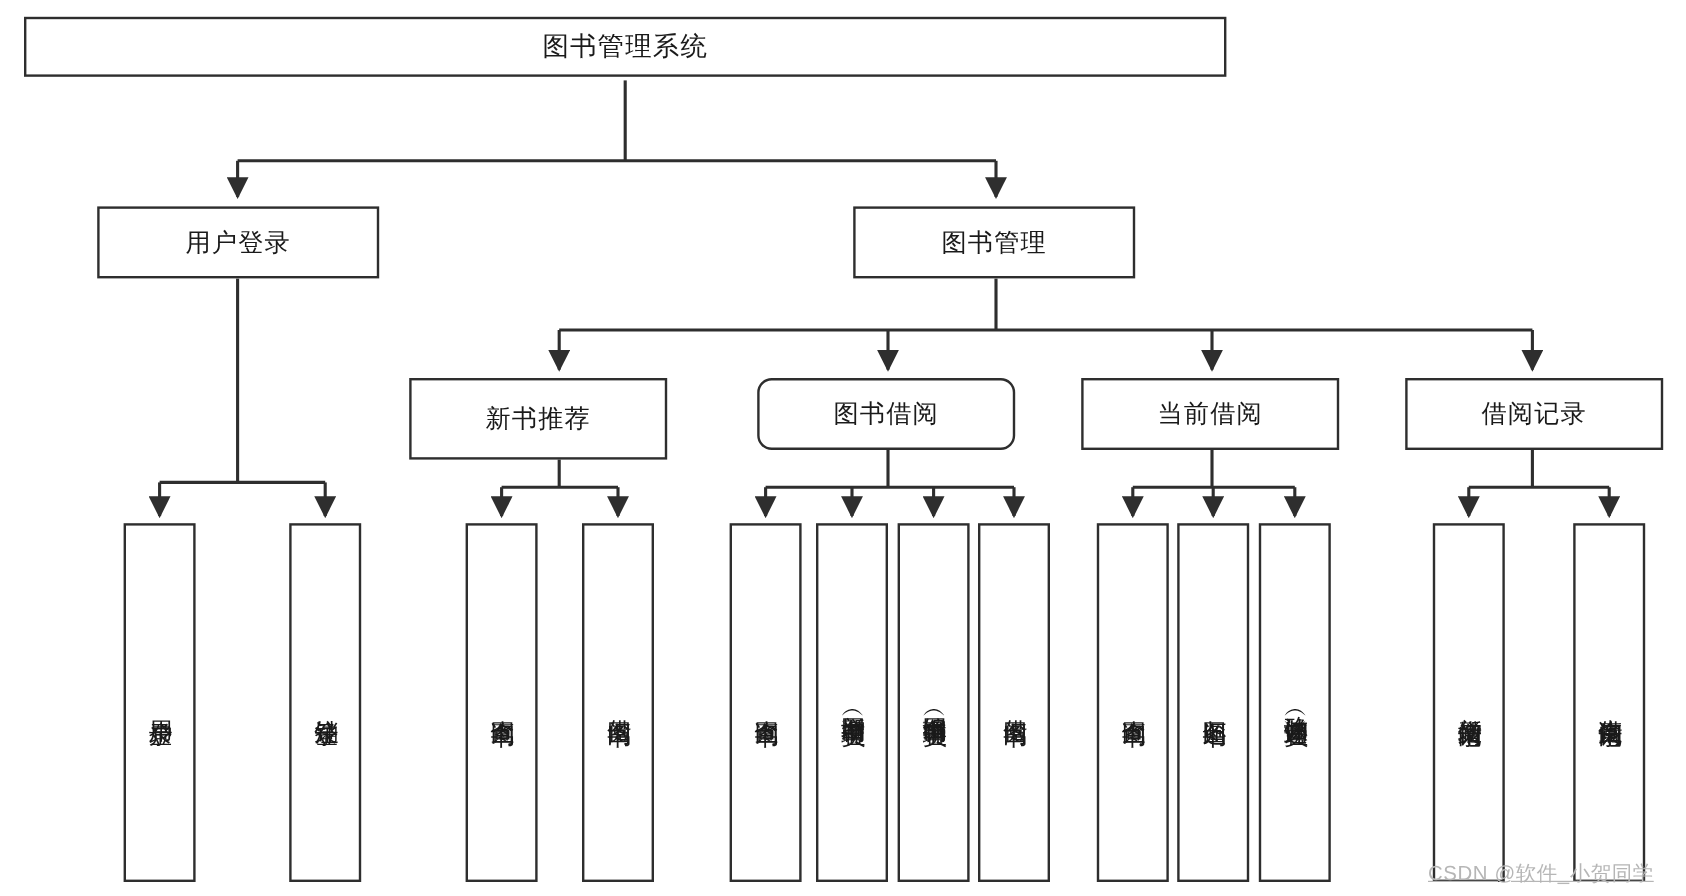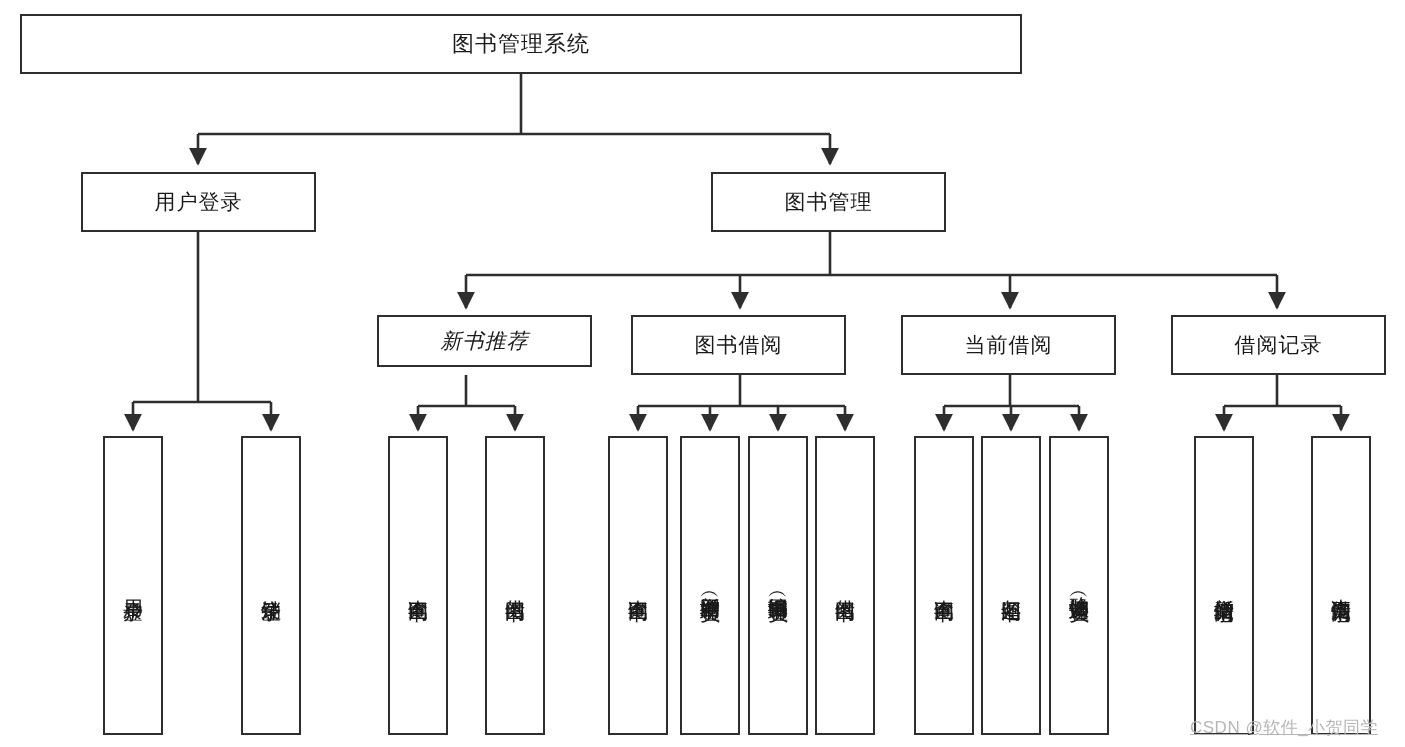--- a/index.html
+++ b/index.html
@@ -117,37 +117,37 @@
       <path d="M 1011 406 L 1011 430" marker-end="url(#arrow)"></path>
       <path d="M 1079 406 L 1079 430" marker-end="url(#arrow)"></path>
 
       <path d="M 1277 375 L 1277 406"></path>
       <path d="M 1224 406 L 1341 406"></path>
       <path d="M 1224 406 L 1224 430" marker-end="url(#arrow)"></path>
       <path d="M 1341 406 L 1341 430" marker-end="url(#arrow)"></path>
     </g>
   </svg>
 
-  <div class="node root" style="left:20px; top:14px; width:1002px; height:60px;">
+  <div class="node root" style="left:20px; top:14px; width:1002px; height:50px;">
     <span class="htext">图书管理系统</span>
   </div>
 
   <div class="node tier2" style="left:81px; top:172px; width:235px; height:60px;">
     <span class="htext">用户登录</span>
   </div>
 
   <div class="node tier2" style="left:711px; top:172px; width:235px; height:60px;">
     <span class="htext">图书管理</span>
   </div>
 
-  <div class="node tier3" style="left:377px; top:315px; width:215px; height:52px;font-style:italic;">
+  <div class="node tier3" style="left:341px; top:315px; width:215px; height:68px;">
     <span class="htext">新书推荐</span>
   </div>
 
-  <div class="node tier3" style="left:631px; top:315px; width:215px; height:60px;">
+  <div class="node tier3" style="left:631px; top:315px; width:215px; height:60px;border-radius:12px;">
     <span class="htext">图书借阅</span>
   </div>
 
   <div class="node tier3" style="left:901px; top:315px; width:215px; height:60px;">
     <span class="htext">当前借阅</span>
   </div>
 
   <div class="node tier3" style="left:1171px; top:315px; width:215px; height:60px;text-align:center;">
     <span class="htext">借阅记录</span>
   </div>

